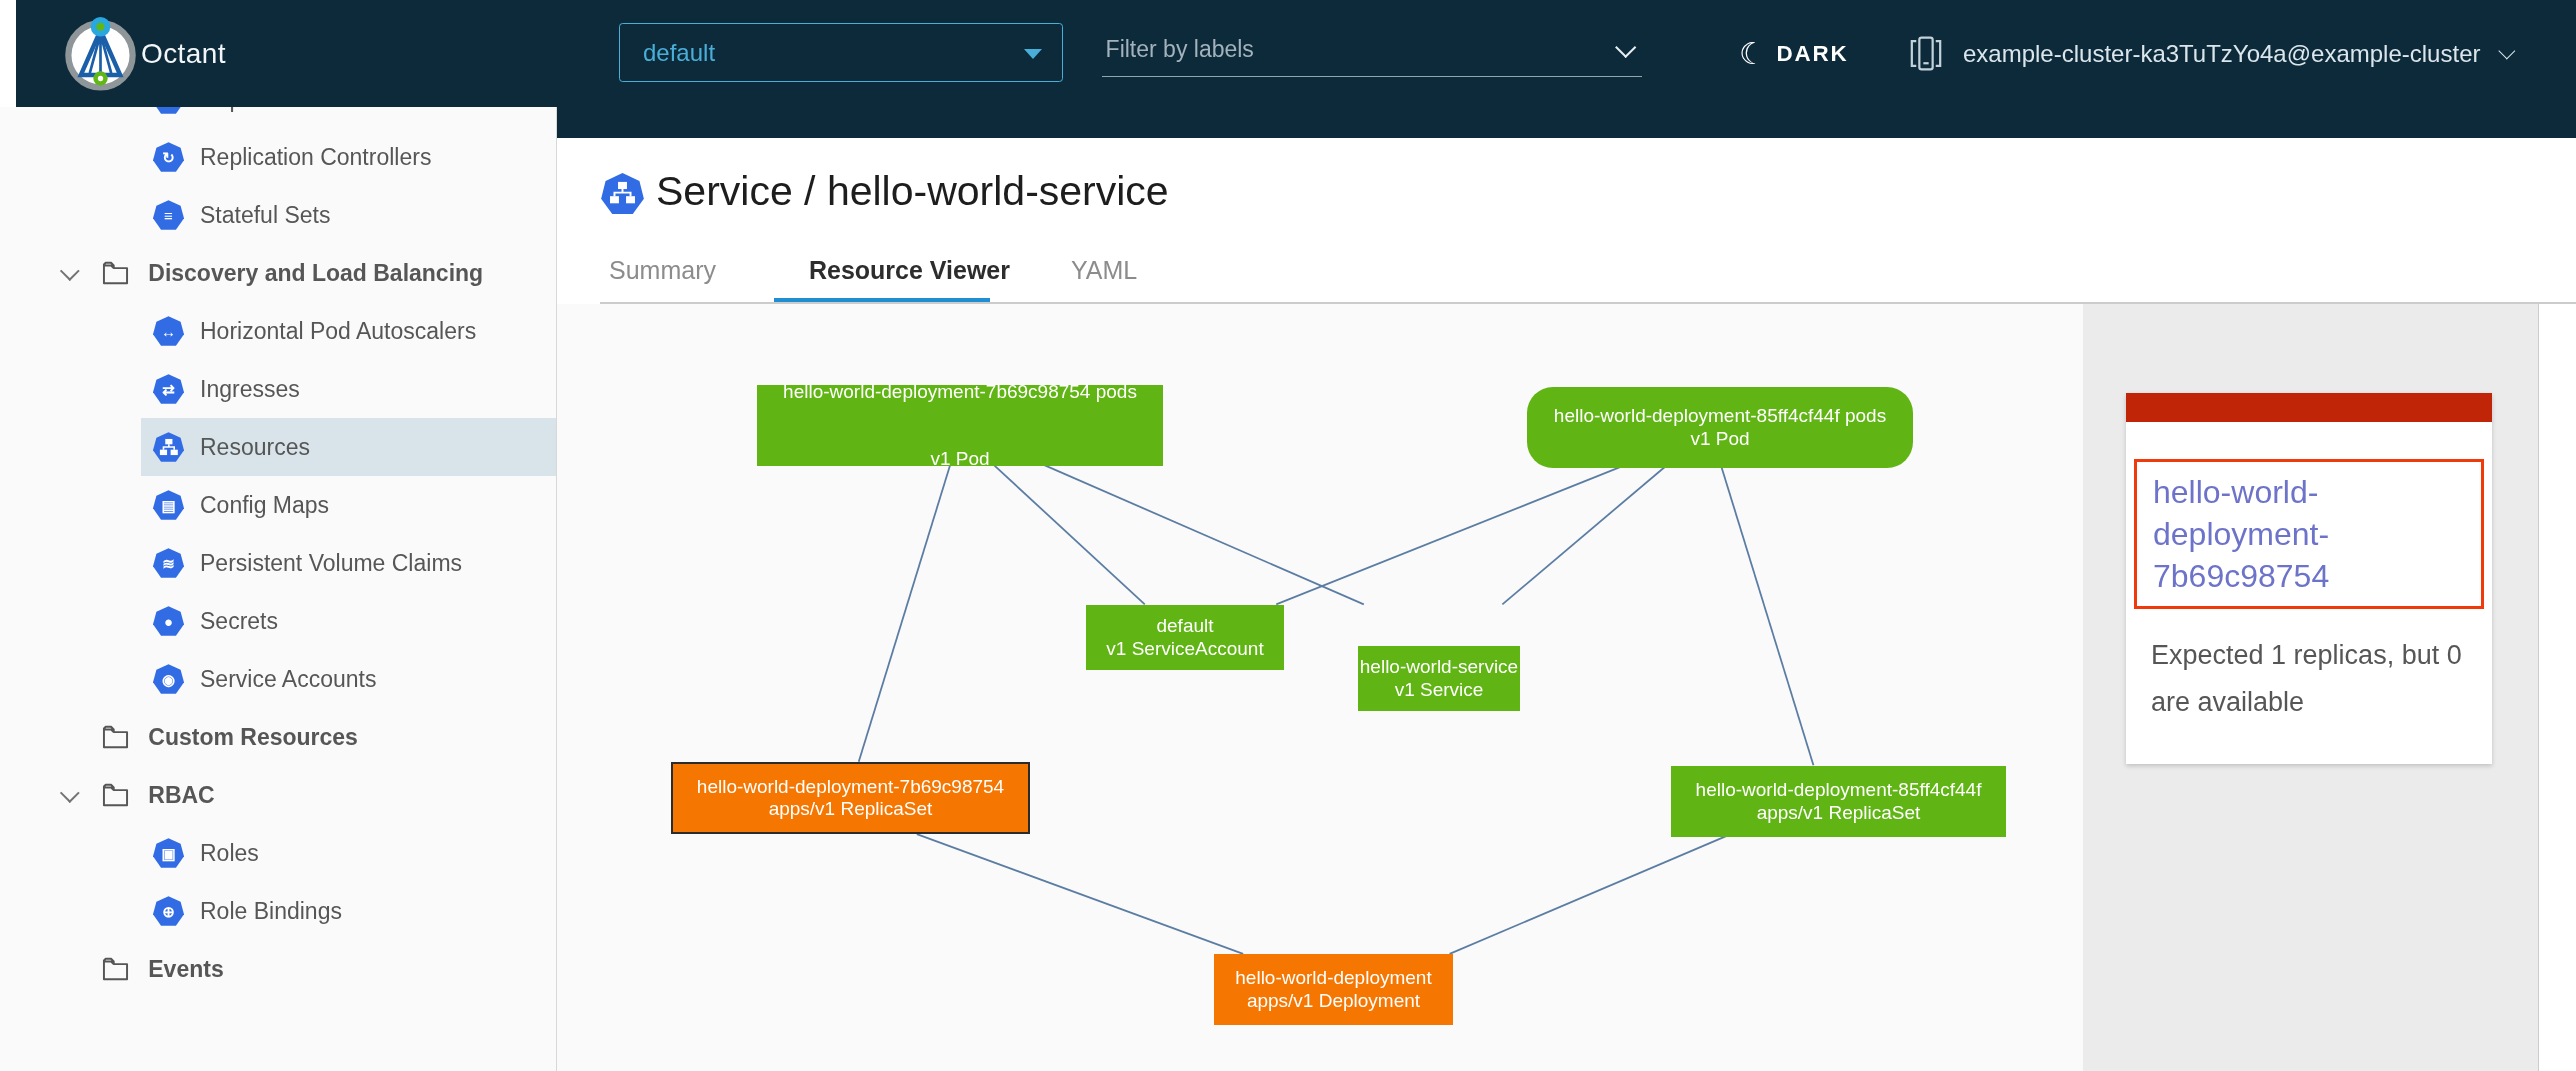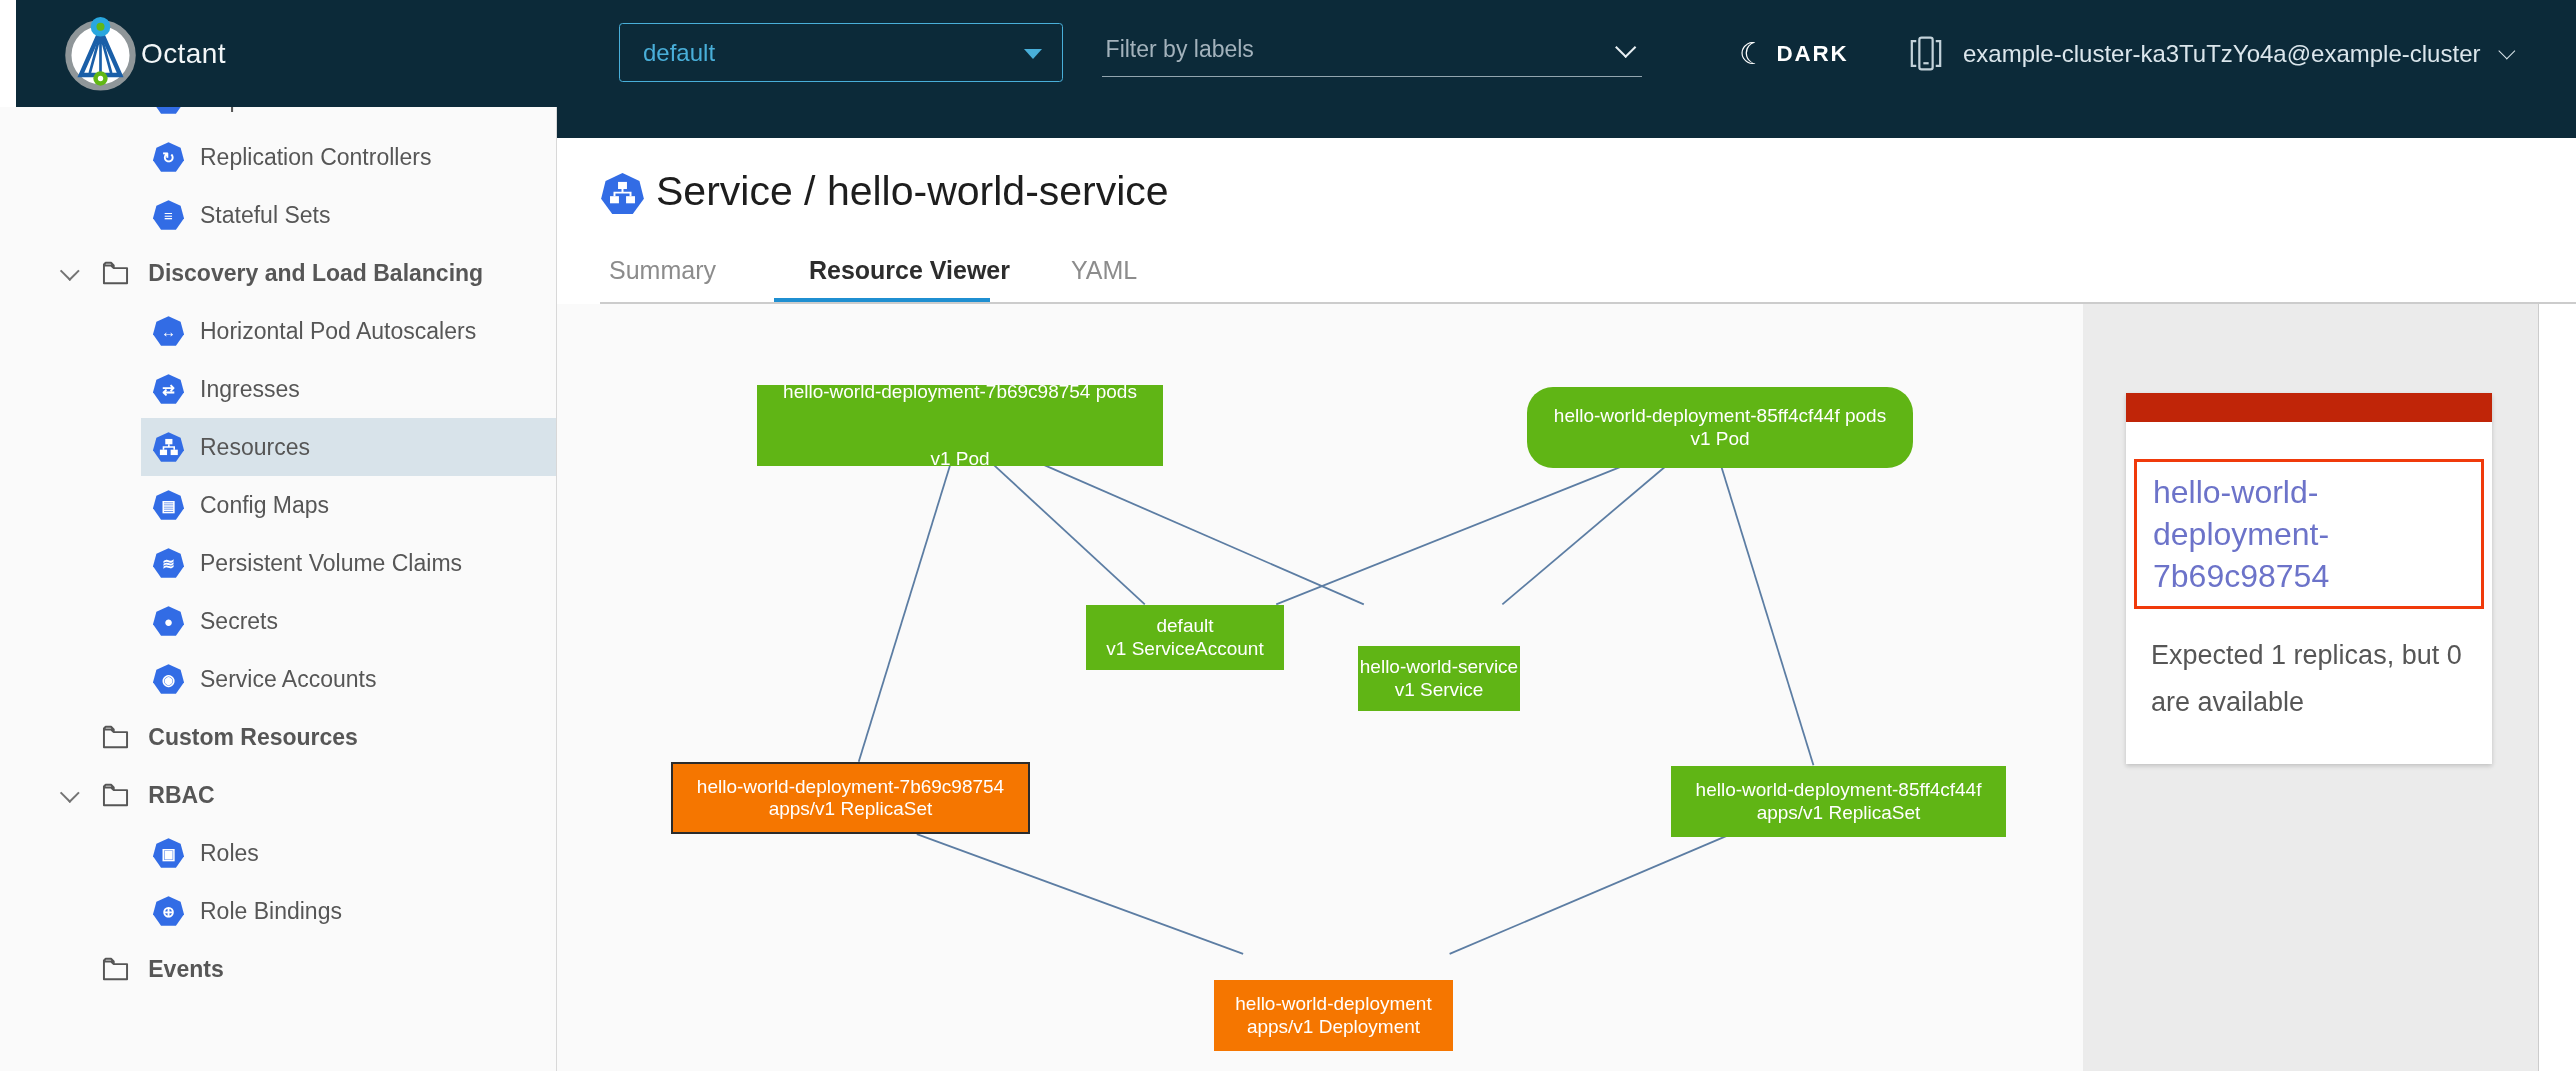--- a/index.html
+++ b/index.html
@@ -66,21 +66,21 @@
          color:#fff;font-size:19px;line-height:22.4px;text-align:center;cursor:pointer;box-sizing:border-box;}
   .gnode.ok{background:var(--node-green,#60b515);}
   .gnode.warn{background:var(--node-orange,#f57600);}
   .gnode.selected{border:2.7px solid #2b2b2b;}
   .n-pod1{left:200px;top:81px;width:406px;height:81px;gap:44px;}
   .n-pod2{left:970px;top:83px;width:386px;height:81px;border-radius:26px;}
   .n-sa{left:529px;top:301px;width:198px;height:65px;}
   .n-svc{left:801px;top:307px;width:162px;height:65px;margin-top:35px;}
   .n-rs1{left:114px;top:458px;width:359px;height:72px;}
   .n-rs2{left:1114px;top:462px;width:335px;height:71px;}
-  .n-dep{left:657px;top:650px;width:239px;height:71px;margin-top:26px;}
+  .n-dep{left:657px;top:650px;width:239px;height:71px;}
 
   
   .right-panel{position:absolute;left:2083px;top:304px;width:455px;height:767px;background:#ebebeb;}
   .summary-card{position:absolute;left:43px;top:89px;width:366px;background:#ffffff;
                 box-shadow:0 1.8px 4.5px rgba(0,0,0,.18);padding-bottom:38px;}
   .card-accent{height:29px;background:var(--card-accent-red,#c02508);}
   .alert-box{margin:37px 8px 0 8px;border:3.6px solid var(--alert-border-red,#f03a0b);
              padding:9px 12.5px 9px 16px;box-sizing:border-box;}
   .alert-link{color:var(--link-purple,#6c73c9);font-size:32px;line-height:42px;overflow-wrap:break-word;
               cursor:pointer;display:block;text-decoration:none;}

